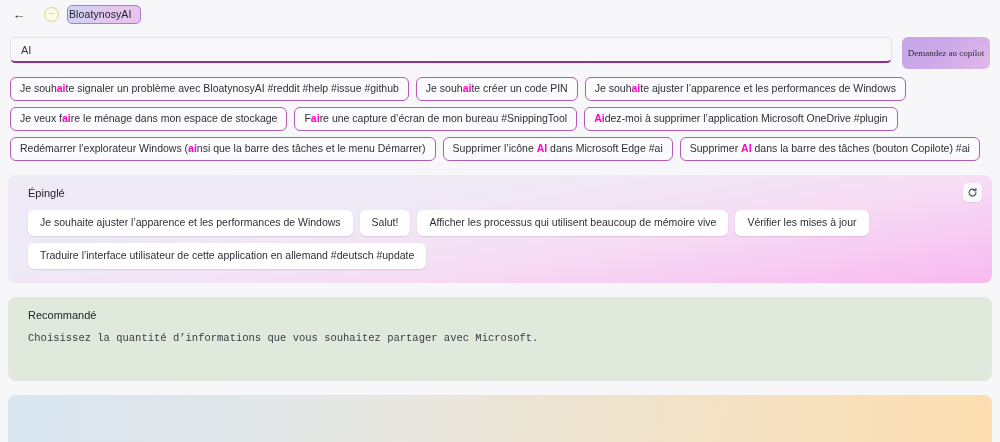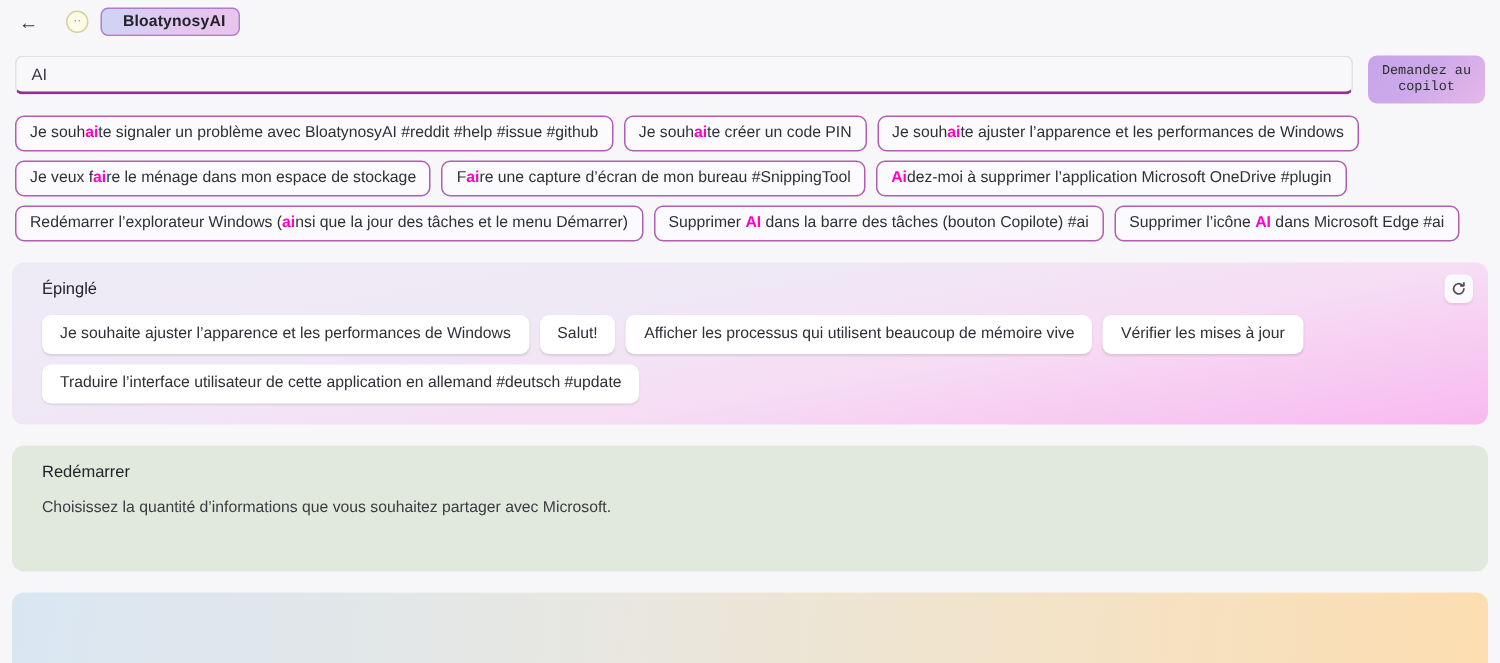--- a/index.html
+++ b/index.html
@@ -32,29 +32,28 @@
     width: 15px; height: 15px;
     margin-left: 10px;
     border-radius: 50%;
     border: 1px solid #d9cf9a;
     background: #fbfbe8;
     display: flex; align-items: center; justify-content: center;
     font-size: 8px; color: #9a9050; line-height: 1;
   }
   .app-badge {
     margin-left: 8px;
-    padding: 2px 9px 3px 14px;
+    padding: 2px 9px 3px 1px;
     border-radius: 5px;
     border: 1px solid #b07ad0;
     background: linear-gradient(100deg, #cfd3f5 0%, #e2c7ef 55%, #e9c4ee 100%);
     font-size: 10.5px;
     color: #23232b;
     letter-spacing: .1px;
     white-space: nowrap;
-    font-weight: bold;
   }
 
   
   .search-row {
     display: flex;
     align-items: flex-start;
     padding: 9px 10px 0 10px;
     gap: 10px;
   }
   .search-box {
@@ -64,32 +63,32 @@
     border: 1px solid #e2e2e6;
     border-bottom: 2px solid #8f2f8f;
     border-radius: 5px;
     display: flex;
     align-items: center;
     padding: 0 10px;
     font-size: 11px;
     color: #3b3b43;
   }
   .copilot-btn {
-    width: 78px;
+    width: 88px;
     min-height: 32px;
     border: none;
     border-radius: 6px;
     background: linear-gradient(135deg, #c6a5e8 0%, #cda9ea 45%, #e4b8e8 100%);
     color: #2d2d35;
     font-size: 9px;
     line-height: 11px;
     text-align: center;
     padding: 5px 4px;
     cursor: pointer;
-    font-family: Liberation Mono, monospace;
+    font-family: Liberation Serif, serif;
   }
 
   
   .chips {
     padding: 8px 16px 0 10px;
     display: flex;
     flex-wrap: wrap;
     gap: 6px 7px;
     align-content: flex-start;
   }
@@ -131,20 +130,21 @@
   .panel-title {
     font-size: 11px;
     font-weight: normal;
     color: #23232b;
     margin: 0 0 11px 6px;
   }
   .panel-sub {
     font-size: 10.5px;
     color: #3b3b43;
     margin: 0 0 12px 6px;
+    font-family: Liberation Mono, monospace;
   }
   .white-chips {
     display: flex; flex-wrap: wrap; gap: 7px 7px;
     margin-left: 6px;
   }
   .wchip {
     background: #ffffff;
     border: none;
     border-radius: 6px;
     font-size: 10.5px;
@@ -187,42 +187,42 @@
   <button class="copilot-btn">Demandez au copilot</button>
 </div>
 
 <div class="chips" id="chip-host">
     <button class="chip"><span>Je souh</span><em>ai</em><span>te signaler un problème avec BloatynosyAI #reddit #help #issue #github</span></button>
     <button class="chip"><span>Je souh</span><em>ai</em><span>te créer un code PIN</span></button>
     <button class="chip"><span>Je souh</span><em>ai</em><span>te ajuster l’apparence et les performances de Windows</span></button>
     <button class="chip"><span>Je veux f</span><em>ai</em><span>re le ménage dans mon espace de stockage</span></button>
     <button class="chip"><span>F</span><em>ai</em><span>re une capture d’écran de mon bureau #SnippingTool</span></button>
     <button class="chip"><span></span><em>Ai</em><span>dez-moi à supprimer l’application Microsoft OneDrive #plugin</span></button>
-    <button class="chip"><span>Redémarrer l’explorateur Windows (</span><em>ai</em><span>nsi que la jour des tâches et le menu Démarrer)</span></button>
+    <button class="chip"><span>Redémarrer l’explorateur Windows (</span><em>ai</em><span>nsi que la barre des tâches et le menu Démarrer)</span></button>
+    <button class="chip"><span>Supprimer l’icône </span><em>AI</em><span> dans Microsoft Edge #ai</span></button>
     <button class="chip"><span>Supprimer </span><em>AI</em><span> dans la barre des tâches (bouton Copilote) #ai</span></button>
-    <button class="chip"><span>Supprimer l’icône </span><em>AI</em><span> dans Microsoft Edge #ai</span></button>
   </div>
 
 <div class="panel panel-pinned">
   <div class="panel-title">Épinglé</div>
   <button class="refresh-btn">
     <svg width="11" height="11" viewBox="0 0 16 16" fill="none" stroke="#4a4a52" stroke-width="1.6">
       <path d="M13 8a5 5 0 1 1-1.6-3.6" stroke-linecap="round"></path>
       <path d="M13 2.2V5.2H10" stroke-linecap="round" stroke-linejoin="round"></path>
     </svg>
   </button>
   <div class="white-chips" id="pinned-host">
       <button class="wchip">Je souhaite ajuster l’apparence et les performances de Windows</button>
       <button class="wchip">Salut!</button>
       <button class="wchip">Afficher les processus qui utilisent beaucoup de mémoire vive</button>
       <button class="wchip">Vérifier les mises à jour</button>
       <button class="wchip">Traduire l’interface utilisateur de cette application en allemand #deutsch #update</button>
     </div>
 </div>
 
 <div class="panel panel-recommended">
-  <div class="panel-title">Redémarrer</div>
+  <div class="panel-title">Recommandé</div>
   <div class="panel-sub">Choisissez la quantité d’informations que vous souhaitez partager avec Microsoft.</div>
 </div>
 
 <div class="panel panel-consent">
   
 </div>
 
 </body></html>

